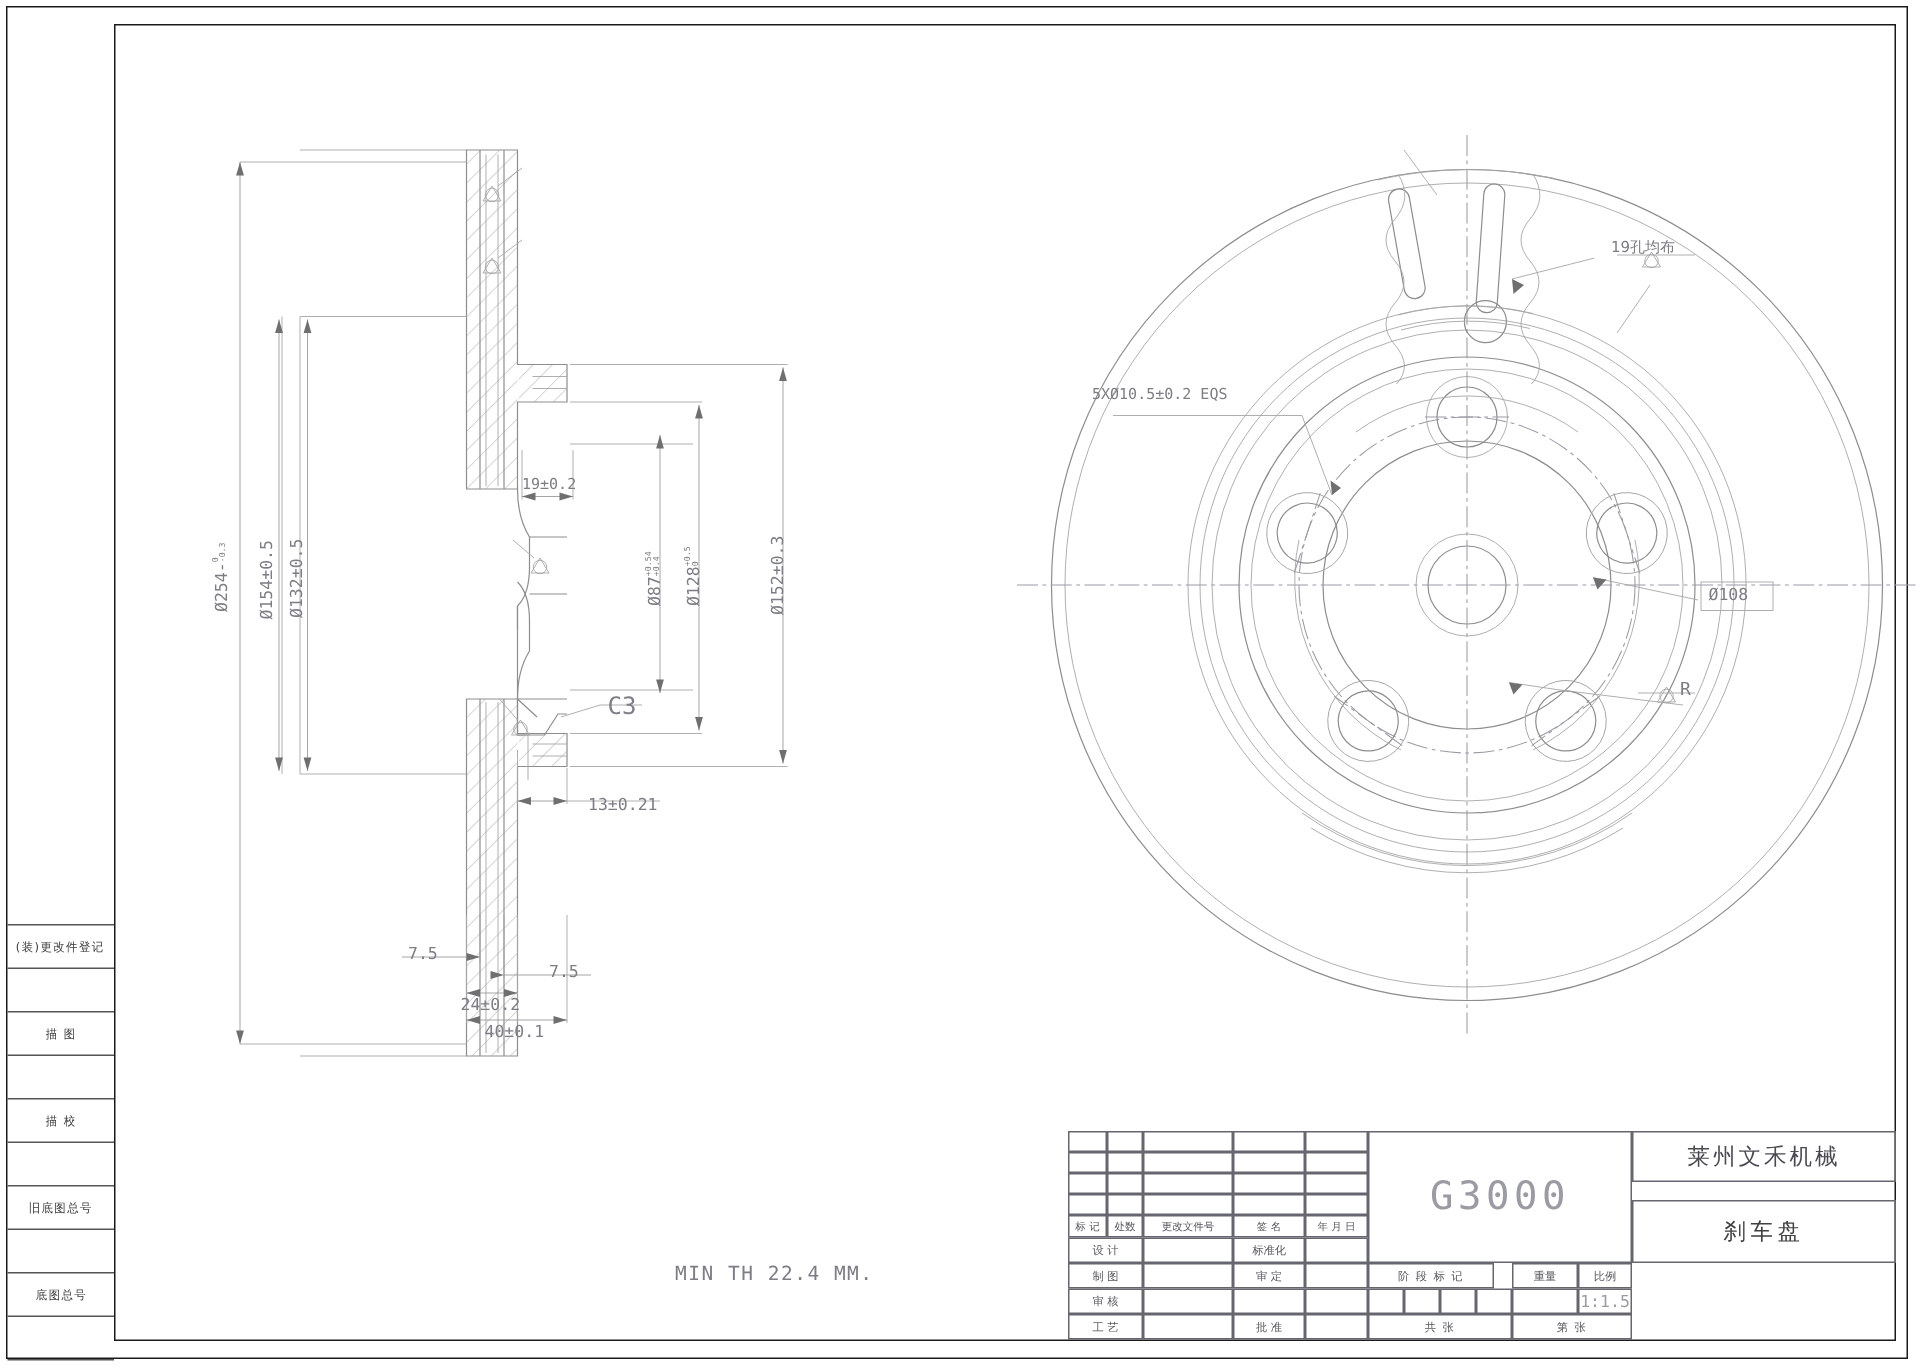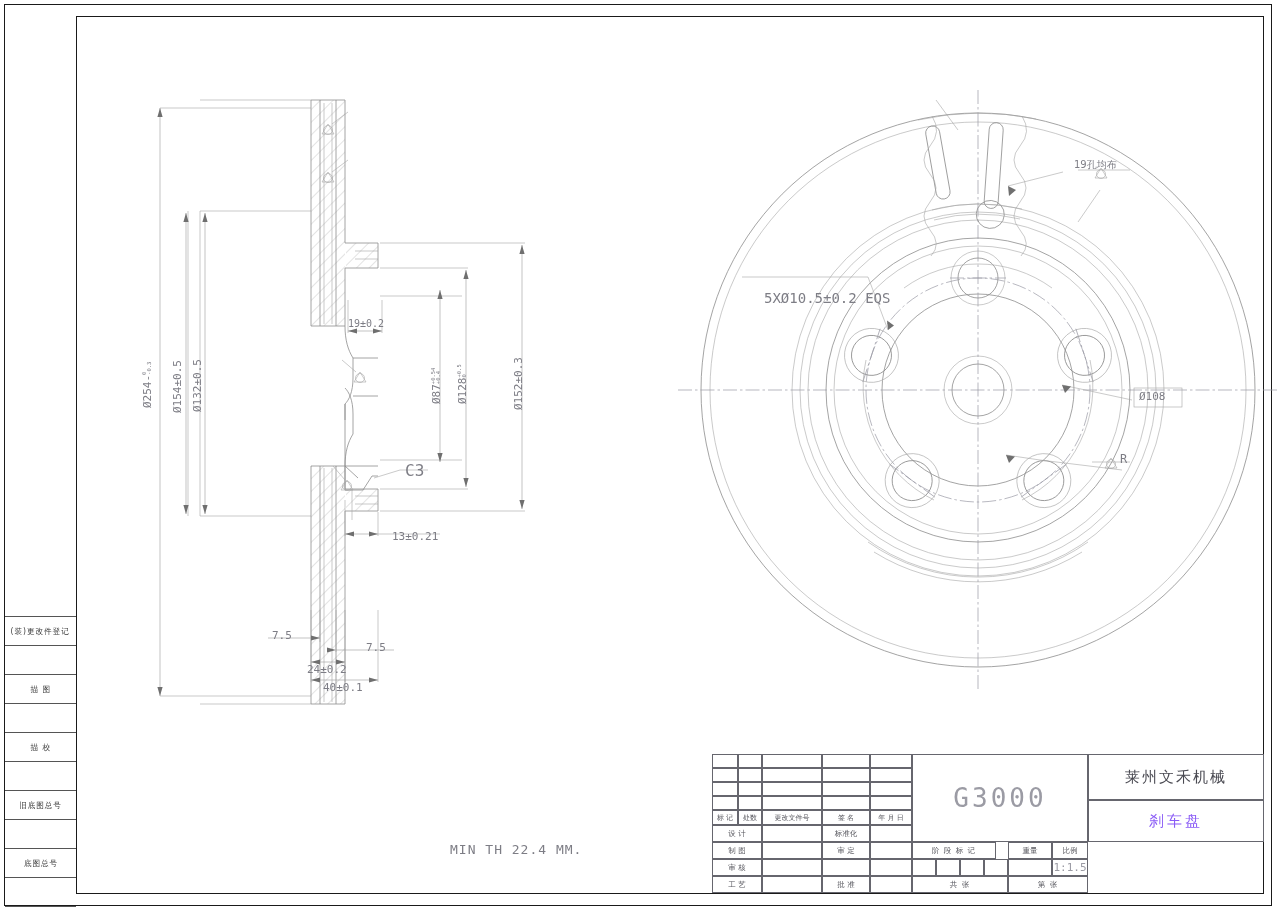--- a/index.html
+++ b/index.html
@@ -393,21 +393,21 @@
   <div class="t" style="left:272px;top:629px;font-size:11px;">7.5</div>
 
   <div class="t" style="left:366px;top:641px;font-size:11px;">7.5</div>
 
   <div class="t" style="left:307px;top:663px;font-size:11px;">24±0.2</div>
 
   <div class="t" style="left:323px;top:681px;font-size:11px;">40±0.1</div>
 
   <div class="t" style="left:405px;top:461px;font-size:16px;">C3</div>
 
-  <div class="t" style="left:764px;top:258px;font-size:14px;margin-top:32px;">5XØ10.5±0.2 EQS</div>
+  <div class="t" style="left:728px;top:258px;font-size:10px;">5XØ10.5±0.2 EQS</div>
 
   <div class="t" style="left:1074px;top:158px;font-size:10px;font-family:'DejaVu Sans',sans-serif;">19孔均布</div>
 
   <div class="t" style="left:1139px;top:390px;font-size:11px;">Ø108</div>
 
   <div class="t" style="left:1120px;top:452px;font-size:12px;">R</div>
 
   <div class="t" style="left:450px;top:842px;font-size:13px;letter-spacing:1px;">MIN TH 22.4 MM.</div>
 
   <div class="tb">
@@ -471,17 +471,17 @@
     <div class="cell" style="left:200px;top:105px;width:24px;height:17px;"></div>
     <div class="cell" style="left:224px;top:105px;width:24px;height:17px;"></div>
     <div class="cell" style="left:248px;top:105px;width:24px;height:17px;"></div>
     <div class="cell" style="left:272px;top:105px;width:24px;height:17px;"></div>
     <div class="cell" style="left:296px;top:105px;width:44px;height:17px;"></div>
     <div class="cell big" style="left:340px;top:105px;width:36px;height:17px;font-size:11px;letter-spacing:0;">1:1.5</div>
 
     <div class="cell cn" style="left:200px;top:122px;width:96px;height:17px;font-size:7.5px;letter-spacing:1px;">共    张</div>
     <div class="cell cn" style="left:296px;top:122px;width:80px;height:17px;font-size:7.5px;letter-spacing:1px;">第    张</div>
 
-    <div class="cell cn" style="left:376px;top:0;width:176px;height:46px;font-size:15px;letter-spacing:2px;color:#4a4a52;">莱州文禾机械</div>
-    <div class="cell cn" style="left:376px;top:46px;width:176px;height:42px;font-size:15px;letter-spacing:3px;color:#8b5cf6;">刹车盘</div>
+    <div class="cell cn" style="left:376px;top:0;width:176px;height:34px;font-size:15px;letter-spacing:2px;color:#4a4a52;">莱州文禾机械</div>
+    <div class="cell cn" style="left:376px;top:46px;width:176px;height:42px;font-size:15px;letter-spacing:3px;color:#404040;">刹车盘</div>
   </div>
 
 </div>
 
 </body></html>

